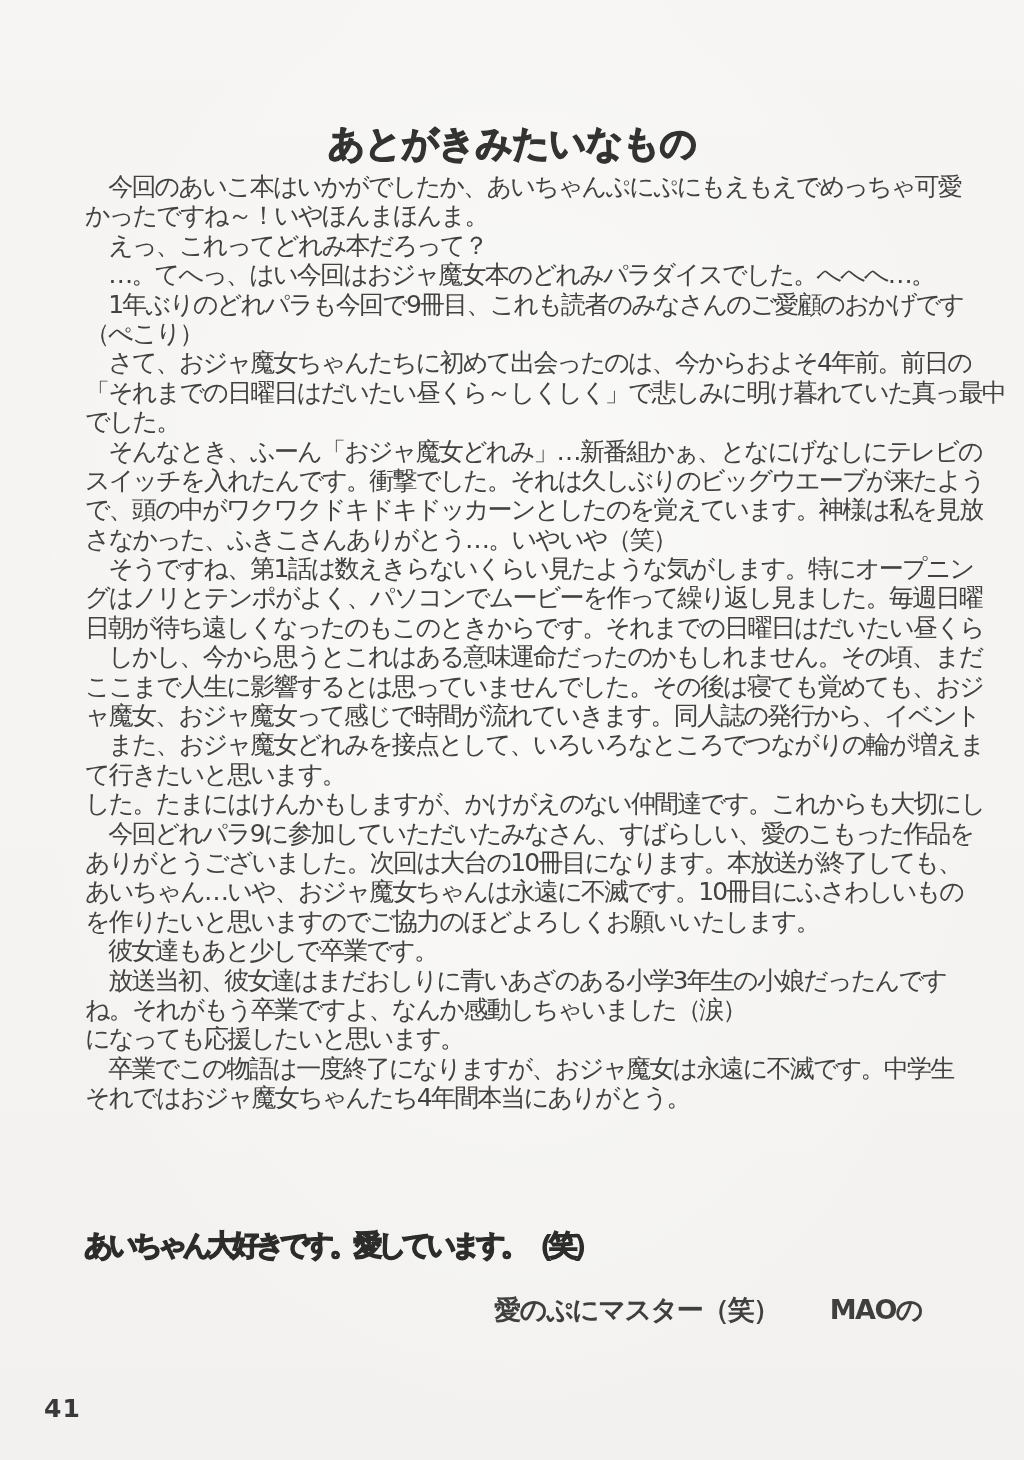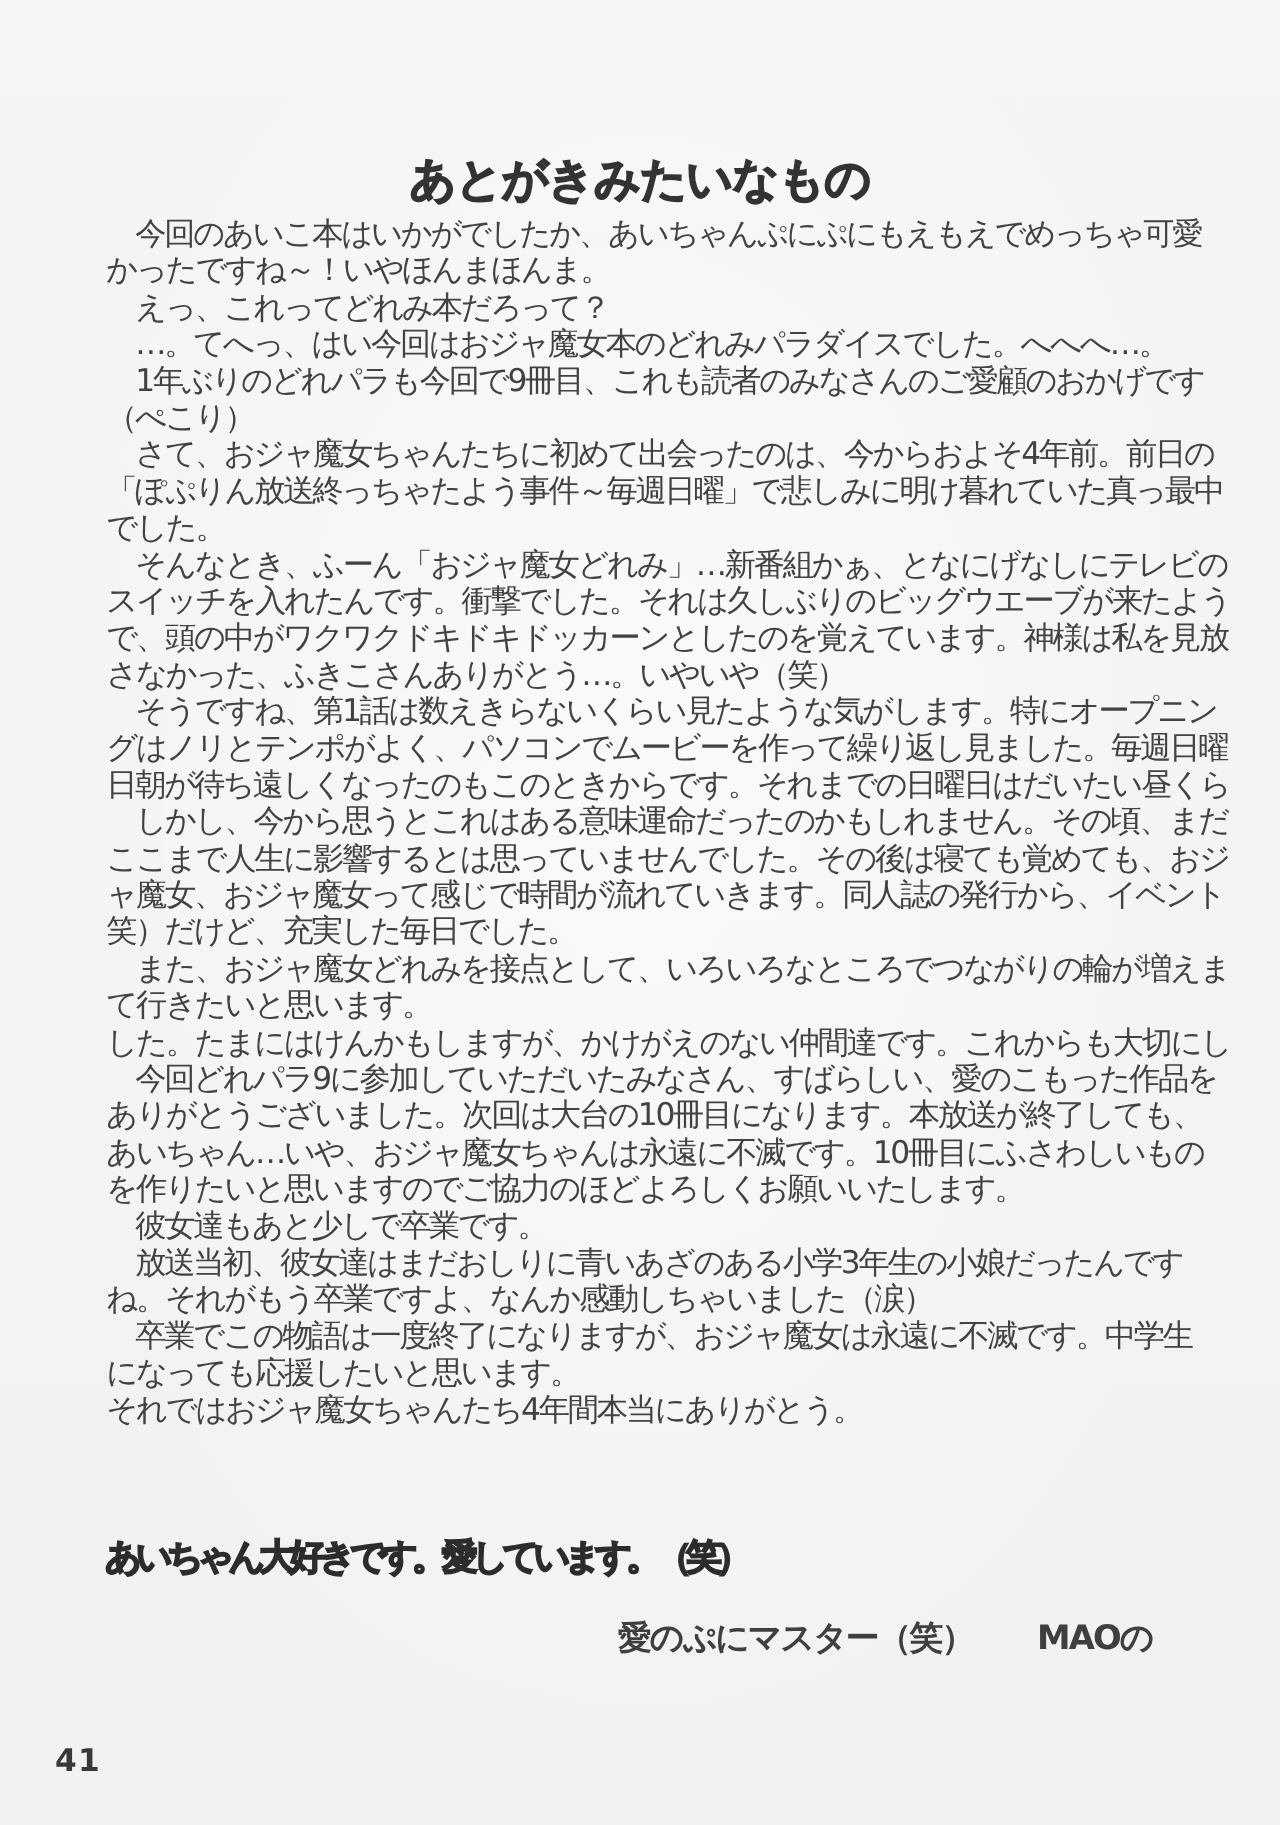--- a/index.html
+++ b/index.html
@@ -89,45 +89,44 @@
   <h1 class="page-title">あとがきみたいなもの</h1>
 
   <div class="body-lines">
       <div class="line">　今回のあいこ本はいかがでしたか、あいちゃんぷにぷにもえもえでめっちゃ可愛</div>
       <div class="line">かったですね～！いやほんまほんま。</div>
       <div class="line">　えっ、これってどれみ本だろって？</div>
       <div class="line">　…。てへっ、はい今回はおジャ魔女本のどれみパラダイスでした。へへへ…。</div>
       <div class="line">　1年ぶりのどれパラも今回で9冊目、これも読者のみなさんのご愛顧のおかげです</div>
       <div class="line">（ぺこり）</div>
       <div class="line">　さて、おジャ魔女ちゃんたちに初めて出会ったのは、今からおよそ4年前。前日の</div>
-      <div class="line">「ぽぷりん放送終っちゃたよう事件～毎週日曜」で悲しみに明け暮れていた真っ最中</div>
+      <div class="line">「それまでの日曜日はだいたい昼くら～しくしく」で悲しみに明け暮れていた真っ最中</div>
       <div class="line">でした。</div>
       <div class="line">　そんなとき、ふーん「おジャ魔女どれみ」…新番組かぁ、となにげなしにテレビの</div>
       <div class="line">スイッチを入れたんです。衝撃でした。それは久しぶりのビッグウエーブが来たよう</div>
       <div class="line">で、頭の中がワクワクドキドキドッカーンとしたのを覚えています。神様は私を見放</div>
       <div class="line">さなかった、ふきこさんありがとう…。いやいや（笑）</div>
       <div class="line">　そうですね、第1話は数えきらないくらい見たような気がします。特にオープニン</div>
       <div class="line">グはノリとテンポがよく、パソコンでムービーを作って繰り返し見ました。毎週日曜</div>
       <div class="line">日朝が待ち遠しくなったのもこのときからです。それまでの日曜日はだいたい昼くら</div>
       <div class="line">　しかし、今から思うとこれはある意味運命だったのかもしれません。その頃、まだ</div>
       <div class="line">ここまで人生に影響するとは思っていませんでした。その後は寝ても覚めても、おジ</div>
       <div class="line">ャ魔女、おジャ魔女って感じで時間が流れていきます。同人誌の発行から、イベント</div>
-      <div class="line">笑）だけど、充実した毎日でした。</div>
       <div class="line">　また、おジャ魔女どれみを接点として、いろいろなところでつながりの輪が増えま</div>
       <div class="line">て行きたいと思います。</div>
       <div class="line">した。たまにはけんかもしますが、かけがえのない仲間達です。これからも大切にし</div>
       <div class="line">　今回どれパラ9に参加していただいたみなさん、すばらしい、愛のこもった作品を</div>
       <div class="line">ありがとうございました。次回は大台の10冊目になります。本放送が終了しても、</div>
       <div class="line">あいちゃん…いや、おジャ魔女ちゃんは永遠に不滅です。10冊目にふさわしいもの</div>
       <div class="line">を作りたいと思いますのでご協力のほどよろしくお願いいたします。</div>
       <div class="line">　彼女達もあと少しで卒業です。</div>
       <div class="line">　放送当初、彼女達はまだおしりに青いあざのある小学3年生の小娘だったんです</div>
       <div class="line">ね。それがもう卒業ですよ、なんか感動しちゃいました（涙）</div>
+      <div class="line">になっても応援したいと思います。</div>
       <div class="line">　卒業でこの物語は一度終了になりますが、おジャ魔女は永遠に不滅です。中学生</div>
-      <div class="line">になっても応援したいと思います。</div>
       <div class="line">それではおジャ魔女ちゃんたち4年間本当にありがとう。</div>
     </div>
 
   <div class="closing-line">あいちゃん大好きです。愛しています。（笑）</div>
 
   <div class="signature">愛のぷにマスター（笑）　　MAOの</div>
 
   <div class="page-number">41</div>
 
 </div>

